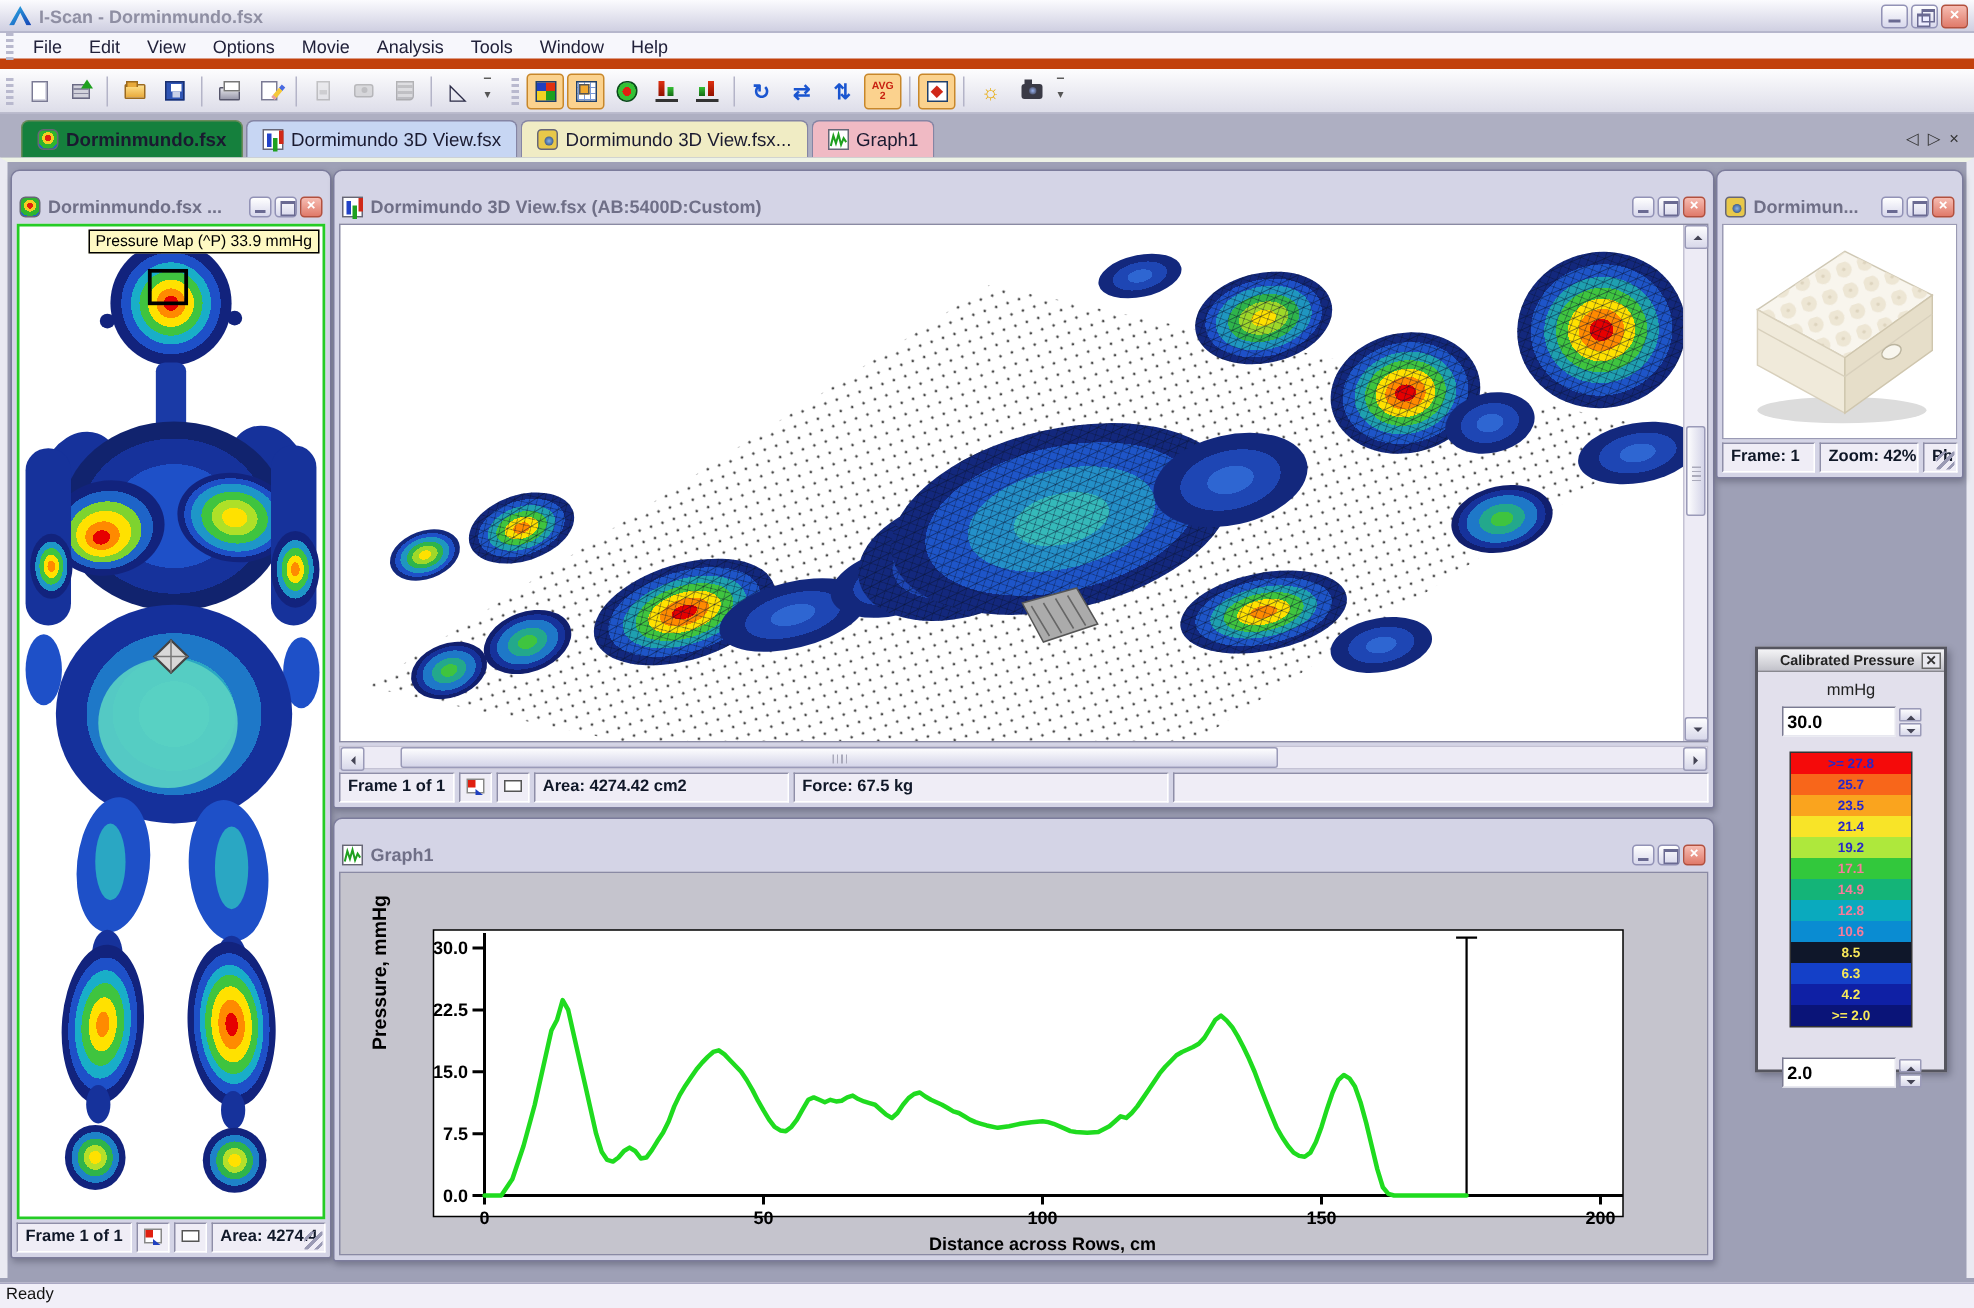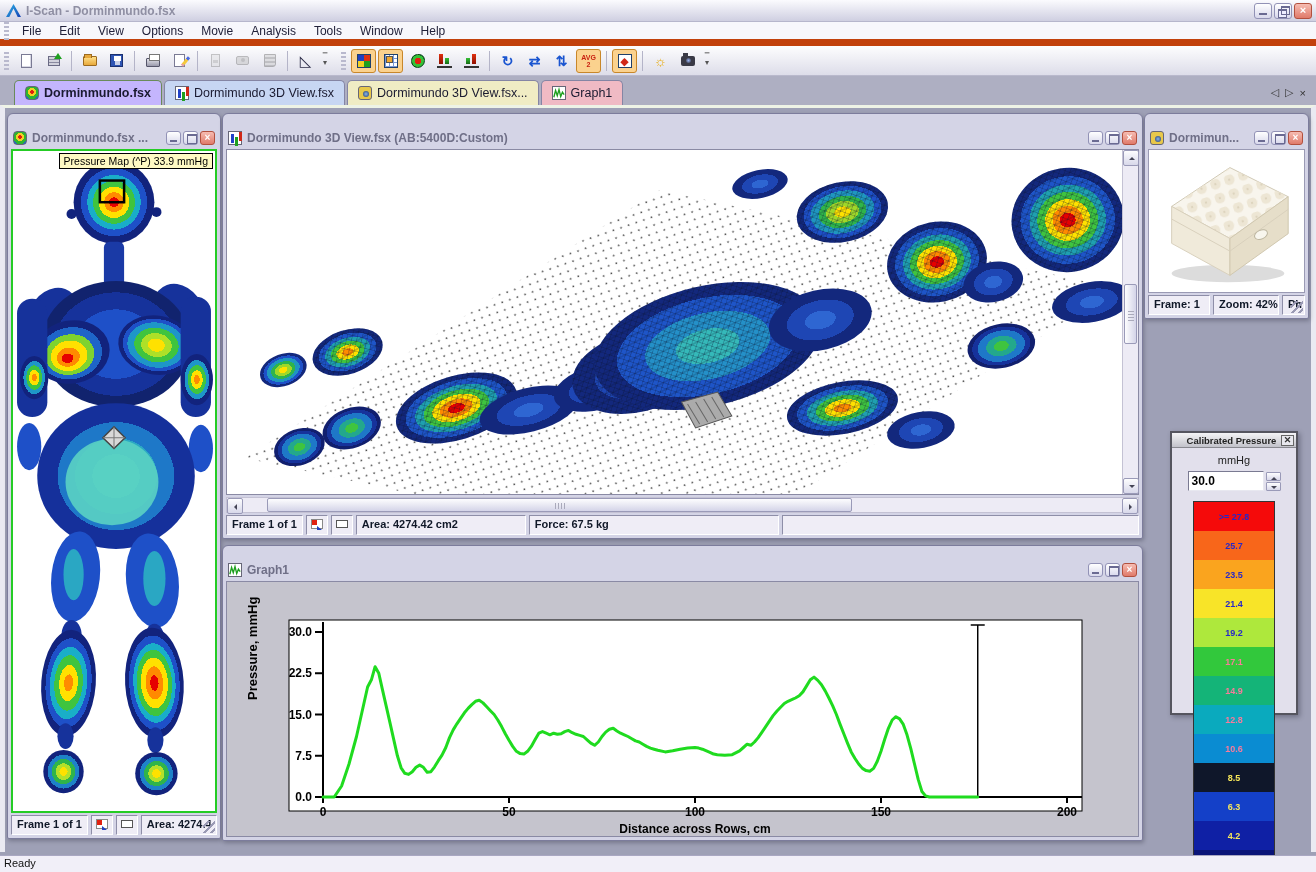--- a/index.html
+++ b/index.html
@@ -72,21 +72,21 @@
   .ic-avg2 { flex-direction:column; color:#C82010; font-weight:bold; font-size:7px; line-height:7px; }
   .ic-legend-diamond { width:14px; height:14px; background:#fff; border:1px solid #20406A; color:#D02818; font-size:11px; line-height:12px; }
   .ic-wand { color:#E8A800; font-size:14px; }
   .ic-camera { width:14px; height:10px; background:#3A3A46; border-radius:2px; }
   .ic-camera::before { content:""; position:absolute; top:2px; left:5px; width:5px; height:5px; border-radius:50%; background:radial-gradient(#9AB4F0, #334); }
   .ic-camera::after { content:""; position:absolute; top:-3px; left:2px; width:5px; height:3px; background:#3A3A46; }
 
   
   .tabbar { height:29px; background:#AEAFC2; display:flex; align-items:flex-end; padding:0 0 0 14px; }
   .tab { display:flex; align-items:center; gap:5px; height:25px; padding:0 10px; border:1px solid #8585A4; border-bottom:none; border-radius:5px 5px 0 0; margin-right:2px; font-size:12.5px; color:#1A1A30; cursor:pointer; }
-  .tab.active { background:#c4b5fd; font-weight:bold; border-color:#6A8A5A; }
+  .tab.active { background:#15803d; font-weight:bold; border-color:#6A8A5A; }
   .tab.c-blue { background:#C7D6F3; }
   .tab.c-yellow { background:#F0ECC4; }
   .tab.c-pink { background:#F0BAC4; }
   .tabctrl { margin-left:auto; display:flex; align-items:center; gap:6px; padding:0 10px 6px 0; color:#333; font-size:11px; }
   .tabctrl span { cursor:pointer; }
   .tabicon { width:14px; height:14px; border:1px solid #667; position:relative; background:#fff; flex:none; }
   .tabicon-body-map { border-radius:4px; background:radial-gradient(circle at 50% 42%, #E02010 0 2px, #F2D023 2px 4px, #2FB42F 4px 7px, #1868C8 7px); }
   .tabicon-view-3d::before { content:""; position:absolute; left:2px; bottom:1px; width:3px; height:9px; background:#2242C8; box-shadow:4px 3px 0 #1FA01F, 8px -2px 0 #D02818; }
   .tabicon-photo { background:#E8C84A; border-radius:3px; }
   .tabicon-photo::before { content:""; position:absolute; left:4px; top:4px; width:6px; height:6px; border-radius:50%; background:radial-gradient(#8AB4E8,#203A6A); }
@@ -145,21 +145,21 @@
   .pal-x { width:13px; height:11px; border:1px solid #666; font-size:9px; line-height:9px; text-align:center; color:#333; cursor:pointer; background:#E8E8EE; }
   .pal-units { text-align:center; font-size:11px; color:#222; margin-top:6px; }
   .spinrow { display:flex; align-items:center; justify-content:center; gap:2px; margin-top:5px; }
   .spinbox { width:76px; height:20px; background:#fff; border:1px solid; border-color:#7A7A92 #E8E8F0 #E8E8F0 #7A7A92; font-size:12px; font-weight:bold; padding:2px 3px; color:#000; }
   .spinbtns { display:flex; flex-direction:column; gap:1px; }
   .spinbtn { width:15px; height:9px; background:linear-gradient(#FDFDFE,#D8D8EA); border:1px solid #9A9AB8; border-radius:1px; position:relative; cursor:pointer; }
   .spinbtn::before { content:""; position:absolute; left:4px; border:3px solid transparent; }
   .spinbtn.up::before { top:1px; border-bottom-color:#445; }
   .spinbtn.dn::before { top:3px; border-top-color:#445; }
   .scale { width:82px; margin:10px auto 0; border:1px solid #333; }
-  .band { height:29px; display:flex; align-items:center; justify-content:center; font-size:9px; font-weight:bold; }
+  .band { height:14px; display:flex; align-items:center; justify-content:center; font-size:9px; font-weight:bold; }
 
   
   .mainstatus { position:absolute; left:0; right:0; bottom:0; height:17px; background:#F1EFF8; border-top:1px solid #A9A7C2; font-size:11px; color:#111; padding:1px 4px; }
 </style>
 </head>
 <body>
 
 <div class="app">
 
   <div class="titlebar">

